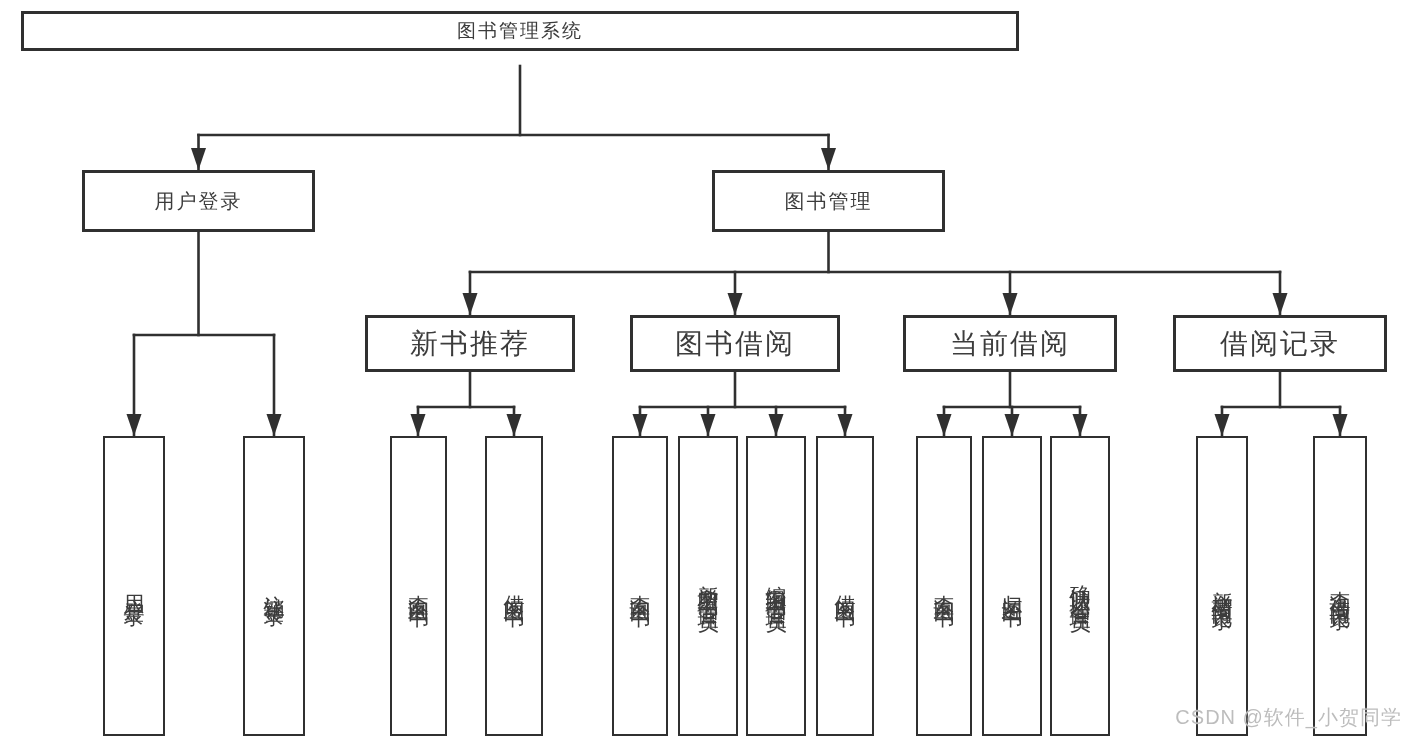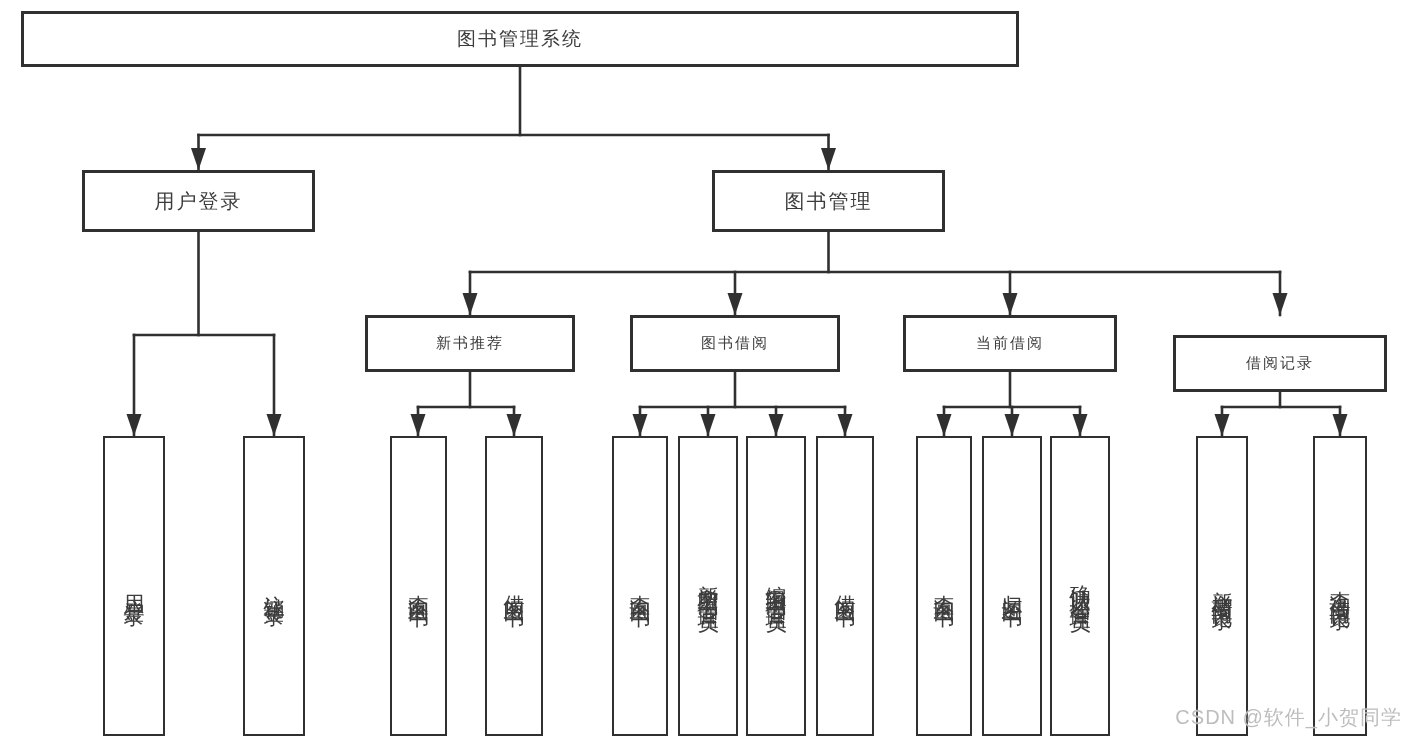--- a/index.html
+++ b/index.html
@@ -36,21 +36,21 @@
     background: #fff;
     border: 3px solid var(--line-color);
     display: flex;
     align-items: center;
     justify-content: center;
     text-align: center;
     color: var(--text-color);
   }
   .node.root  { font-size: 19px; letter-spacing: 2px; }
   .node.lvl2  { font-size: 20px; letter-spacing: 2px; }
-  .node.lvl3  { font-size: 15px; letter-spacing: 2px; border-width: 3px; }
+  .node.lvl3  { font-size: 28px; letter-spacing: 2px; border-width: 3px; }
   .node.leaf  { border-width: 2.5px; font-size: 21px; }
   .node.leaf .v {
     writing-mode: vertical-rl;
     text-orientation: mixed;
     letter-spacing: 4px;
     line-height: 1.15;
     white-space: nowrap;
   }
   .watermark {
     position: absolute;
@@ -109,41 +109,41 @@
     <path class="wire" d="M944,407 V436" marker-end="url(#ah)"></path>
     <path class="wire" d="M1012,407 V436" marker-end="url(#ah)"></path>
     <path class="wire" d="M1080,407 V436" marker-end="url(#ah)"></path>
 
     <path class="wire" d="M1280,371 V407"></path>
     <path class="wire" d="M1222,407 H1340"></path>
     <path class="wire" d="M1222,407 V436" marker-end="url(#ah)"></path>
     <path class="wire" d="M1340,407 V436" marker-end="url(#ah)"></path>
   </svg>
 
-  <div class="node root" style="left:21px;top:11px;width:998px;height:56px;">
+  <div class="node root" style="left:21px;top:11px;width:998px;height:40px;">
     <span>图书管理系统</span>
   </div>
 
   <div class="node lvl2" style="left:82px;top:170px;width:233px;height:62px;">
     <span>用户登录</span>
   </div>
   <div class="node lvl2" style="left:712px;top:170px;width:233px;height:62px;">
     <span>图书管理</span>
   </div>
 
   <div class="node lvl3" style="left:365px;top:315px;width:210px;height:57px;">
     <span>新书推荐</span>
   </div>
   <div class="node lvl3" style="left:903px;top:315px;width:214px;height:57px;">
     <span>当前借阅</span>
   </div>
   <div class="node lvl3" style="left:630px;top:315px;width:210px;height:57px;">
     <span>图书借阅</span>
   </div>
-  <div class="node lvl3" style="left:1173px;top:315px;width:214px;height:57px;margin-top:20px;">
+  <div class="node lvl3" style="left:1173px;top:315px;width:214px;height:57px;">
     <span>借阅记录</span>
   </div>
 
   <div class="node leaf" style="left:103px;top:436px;width:62px;height:300px;">
     <span class="v">用户登录</span>
   </div>
   <div class="node leaf" style="left:243px;top:436px;width:62px;height:300px;">
     <span class="v">注销登录</span>
   </div>
 

